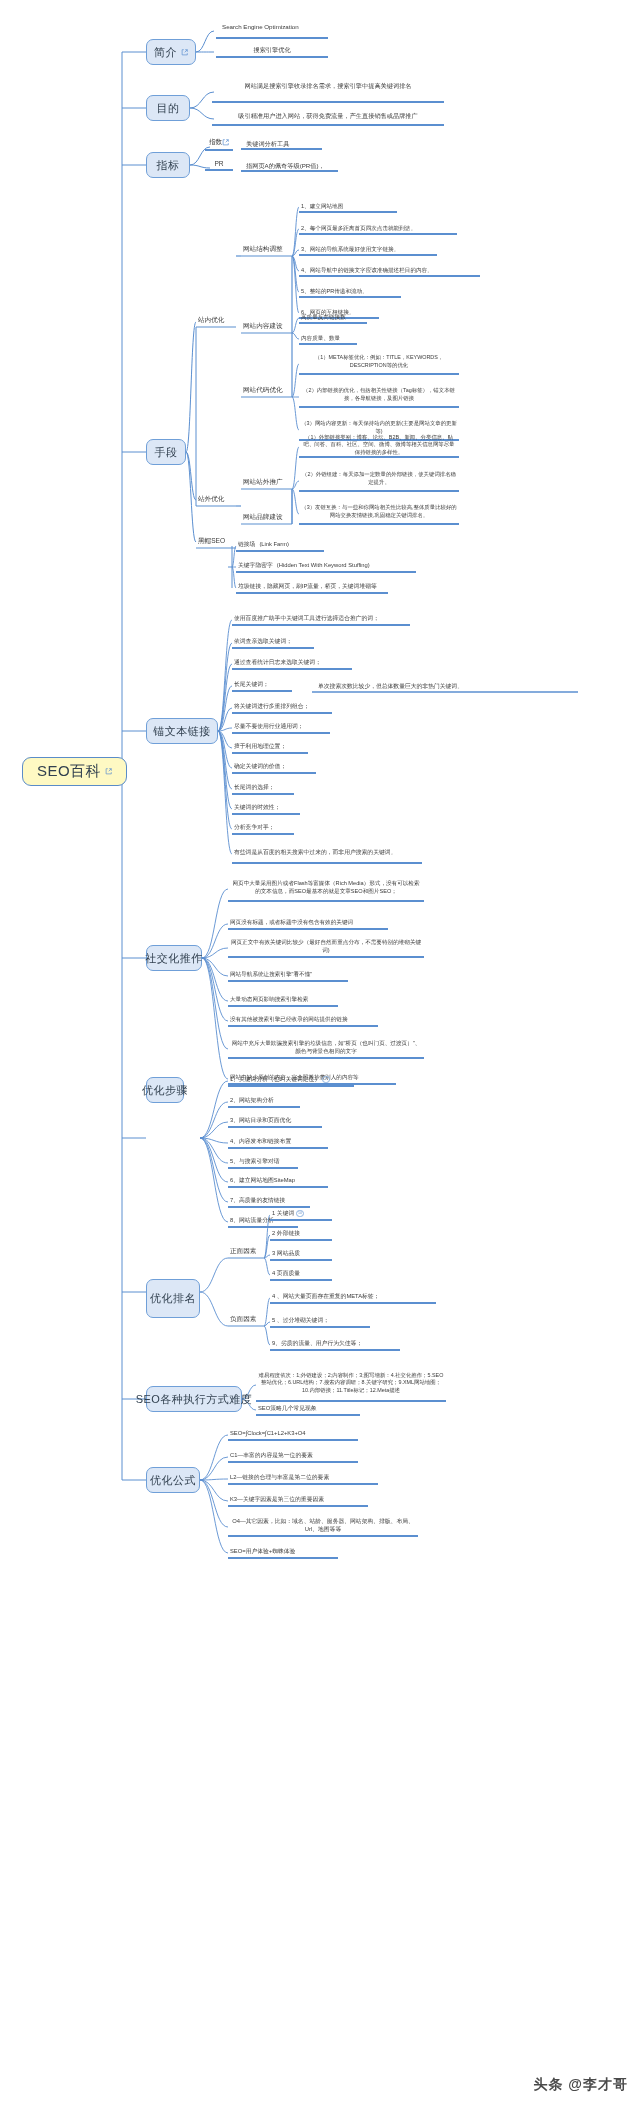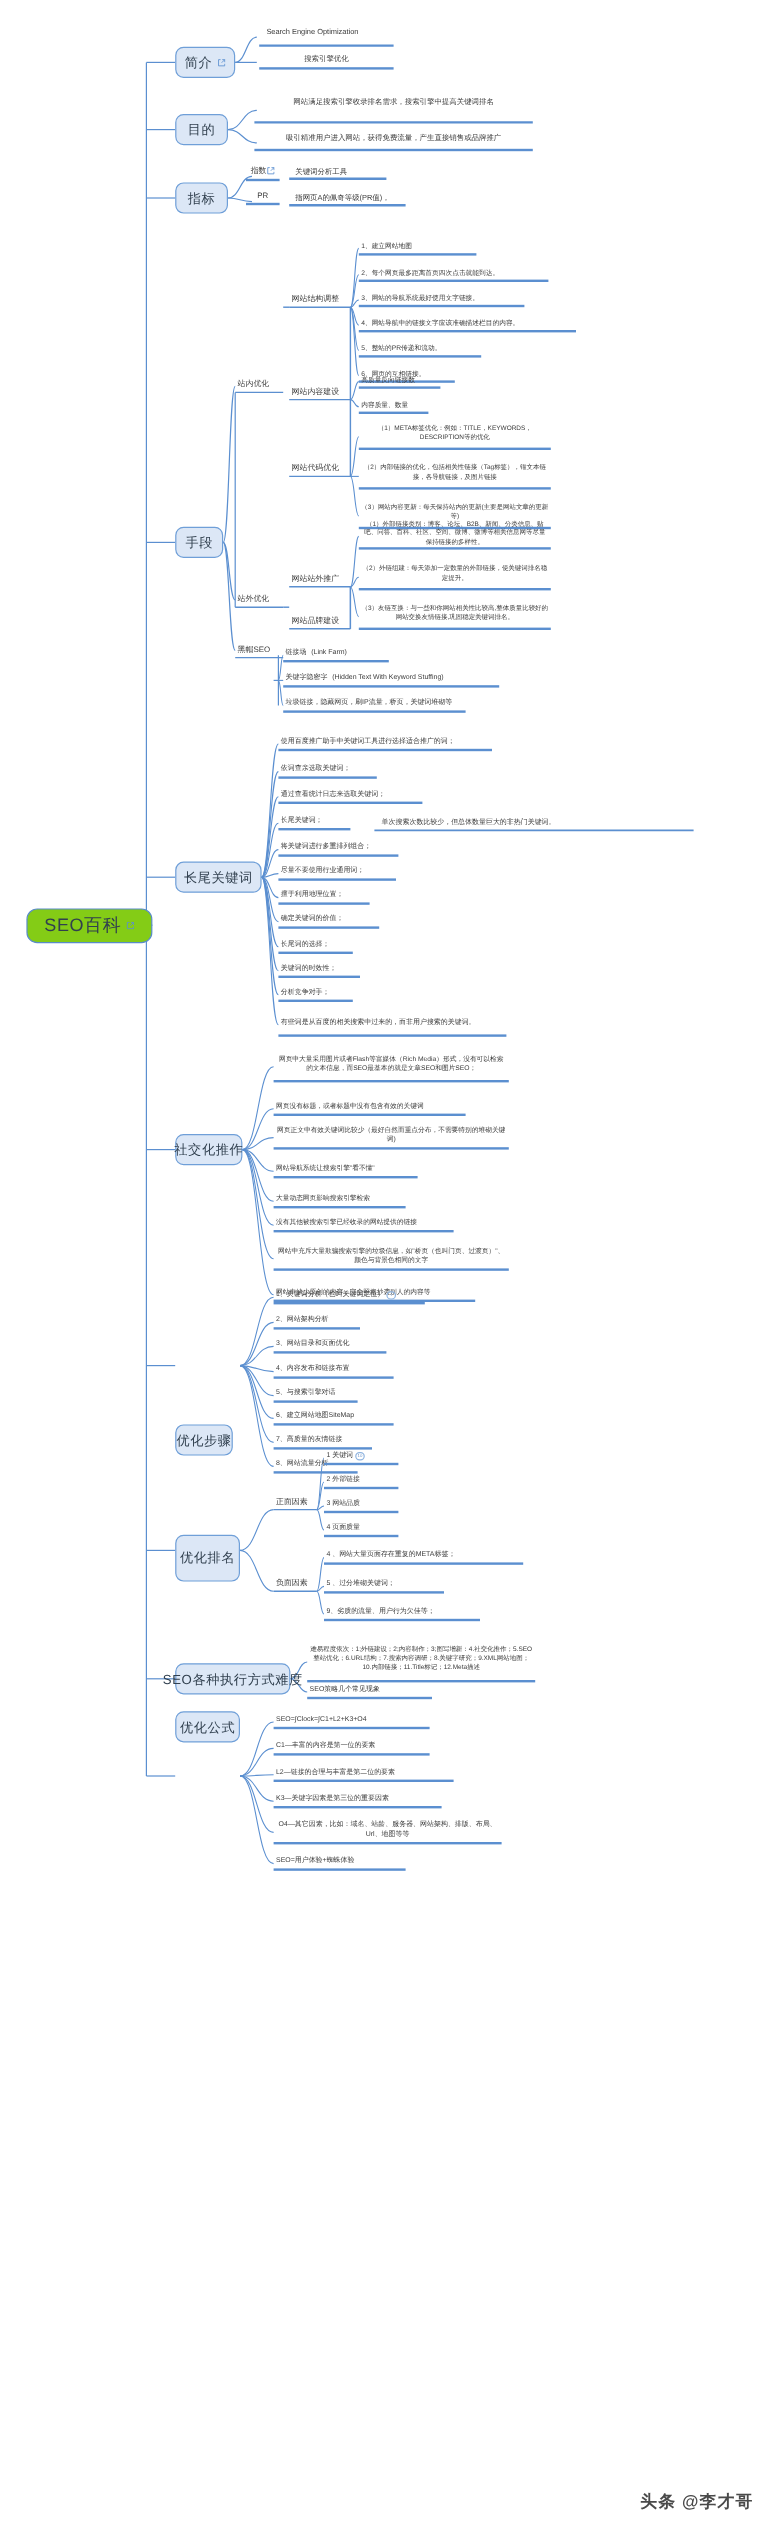--- a/index.html
+++ b/index.html
@@ -12,21 +12,21 @@
   svg.links{position:absolute;left:0;top:0;width:640px;height:2106px;pointer-events:none;}
 
   
   .box{
     position:absolute;box-sizing:border-box;
     border:1.4px solid #6f9fd8;background:#dce7f6;border-radius:7px;
     display:flex;align-items:center;justify-content:center;gap:4px;
     color:#31404f;letter-spacing:.5px;white-space:nowrap;
   }
   .root{
-    border:1.6px solid #5a8cc8;background:#84cc16;border-radius:9px;
+    border:1.6px solid #5a8cc8;background:#fef9c3;border-radius:9px;
     font-size:15px;padding:0 10px;
   }
   .lvl1{font-size:11px;padding:0 8px;}
 
   
   .leaf{
     position:absolute;box-sizing:border-box;
     border-bottom:2px solid #5b8fd0;
     font-size:6.2px;line-height:1.45;
     color:#3b3b3b;text-align:center;
@@ -232,21 +232,21 @@
       <div class="midlabel" style="left: 243px; top: 478px;">网站站外推广</div>
       <div class="leaf" style="left: 299px; top: 436px; width: 160px; height: 22px; font-size: 5.4px; white-space: normal;">（1）外部链接类别：博客、论坛、B2B、新闻、分类信息、贴吧、问答、百科、社区、空间、微博、微博等相关信息网等尽量保持链接的多样性。</div>
       <div class="leaf" style="left: 299px; top: 470px; width: 160px; height: 22px; font-size: 5.4px; white-space: normal;">（2）外链组建：每天添加一定数量的外部链接，使关键词排名稳定提升。</div>
       <div class="leaf" style="left: 299px; top: 503px; width: 160px; height: 22px; font-size: 5.4px; white-space: normal;">（3）友链互换：与一些和你网站相关性比较高,整体质量比较好的网站交换友情链接,巩固稳定关键词排名。</div>
       <div class="midlabel" style="left: 243px; top: 513px;">网站品牌建设</div>
       <div class="midlabel" style="left: 198px; top: 537px;">黑帽SEO</div>
       <div class="leaf left" style="left: 236px; top: 540px; width: 88px; height: 12px; font-size: 5.8px;"><span>链接场</span><span style="margin-left: 4px;">(Link Farm)</span></div>
       <div class="leaf left" style="left: 236px; top: 561px; width: 180px; height: 12px; font-size: 5.8px;"><span>关键字隐密字</span><span style="margin-left: 4px;">(Hidden Text With Keyword Stuffing)</span></div>
       <div class="leaf left" style="left: 236px; top: 582px; width: 152px; height: 12px; font-size: 5.8px;"><span>垃圾链接，隐藏网页，刷IP流量，桥页，关键词堆砌等</span></div>
       <div class="box lvl1" style="left: 146px; top: 718px; width: 72px; height: 26px;">
-        <span>长尾关键词</span>
+        <span>锚文本链接</span>
       </div>
       <div class="leaf left" style="left: 232px; top: 614px; width: 178px; height: 12px; font-size: 5.8px;">使用百度推广助手中关键词工具进行选择适合推广的词；</div>
       <div class="leaf left" style="left: 232px; top: 637px; width: 82px; height: 12px; font-size: 5.8px;">依词查亲选取关键词；</div>
       <div class="leaf left" style="left: 232px; top: 658px; width: 120px; height: 12px; font-size: 5.8px;">通过查看统计日志来选取关键词；</div>
       <div class="leaf left" style="left: 232px; top: 680px; width: 60px; height: 12px; font-size: 5.8px;">长尾关键词；</div>
       <div class="plain" style="left: 318px; top: 682px; font-size: 5.8px;">单次搜索次数比较少，但总体数量巨大的非热门关键词。</div>
       <div class="leaf left" style="left: 232px; top: 702px; width: 100px; height: 12px; font-size: 5.8px;">将关键词进行多重排列组合；</div>
       <div class="leaf left" style="left: 232px; top: 722px; width: 98px; height: 12px; font-size: 5.8px;">尽量不要使用行业通用词；</div>
       <div class="leaf left" style="left: 232px; top: 742px; width: 76px; height: 12px; font-size: 5.8px;">擅于利用地理位置；</div>
       <div class="leaf left" style="left: 232px; top: 762px; width: 84px; height: 12px; font-size: 5.8px;">确定关键词的价值；</div>
@@ -258,21 +258,21 @@
         <span>社交化推作</span>
       </div>
       <div class="leaf" style="left: 228px; top: 876px; width: 196px; height: 26px; font-size: 5.6px; white-space: normal;">网页中大量采用图片或者Flash等富媒体（Rich Media）形式，没有可以检索的文本信息，而SEO最基本的就是文章SEO和图片SEO；</div>
       <div class="leaf" style="left: 228px; top: 918px; width: 160px; height: 12px; font-size: 5.6px; white-space: normal; text-align: left; justify-content: flex-start;">网页没有标题，或者标题中没有包含有效的关键词</div>
       <div class="leaf" style="left: 228px; top: 938px; width: 196px; height: 20px; font-size: 5.6px; white-space: normal;">网页正文中有效关键词比较少（最好自然而重点分布，不需要特别的堆砌关键词)</div>
       <div class="leaf" style="left: 228px; top: 970px; width: 120px; height: 12px; font-size: 5.6px; white-space: normal; text-align: left; justify-content: flex-start;">网站导航系统让搜索引擎"看不懂"</div>
       <div class="leaf" style="left: 228px; top: 995px; width: 110px; height: 12px; font-size: 5.6px; white-space: normal; text-align: left; justify-content: flex-start;">大量动态网页影响搜索引擎检索</div>
       <div class="leaf" style="left: 228px; top: 1015px; width: 150px; height: 12px; font-size: 5.6px; white-space: normal; text-align: left; justify-content: flex-start;">没有其他被搜索引擎已经收录的网站提供的链接</div>
       <div class="leaf" style="left: 228px; top: 1039px; width: 196px; height: 20px; font-size: 5.6px; white-space: normal;">网站中充斥大量欺骗搜索引擎的垃圾信息，如"桥页（也叫门页、过渡页）"、颜色与背景色相同的文字</div>
       <div class="leaf" style="left: 228px; top: 1073px; width: 168px; height: 12px; font-size: 5.6px; white-space: normal; text-align: left; justify-content: flex-start;">网站中缺少原创的内容，完全照搬抄袭别人的内容等</div>
-      <div class="box lvl1" style="left: 146px; top: 1187px; width: 48px; height: 26px;">
+      <div class="box lvl1" style="left: 146px; top: 1077px; width: 38px; height: 26px;">
         <span>优化步骤</span>
       </div>
       <div class="leaf left" style="left: 228px; top: 1075px; width: 126px; height: 12px; font-size: 5.8px;"><span>1、关键词分析（也叫关键词定位）</span><span class="badge">i</span></div>
       <div class="leaf left" style="left: 228px; top: 1096px; width: 72px; height: 12px; font-size: 5.8px;"><span>2、网站架构分析</span></div>
       <div class="leaf left" style="left: 228px; top: 1116px; width: 94px; height: 12px; font-size: 5.8px;"><span>3、网站目录和页面优化</span></div>
       <div class="leaf left" style="left: 228px; top: 1137px; width: 100px; height: 12px; font-size: 5.8px;"><span>4、内容发布和链接布置</span></div>
       <div class="leaf left" style="left: 228px; top: 1157px; width: 70px; height: 12px; font-size: 5.8px;"><span>5、与搜索引擎对话</span></div>
       <div class="leaf left" style="left: 228px; top: 1176px; width: 100px; height: 12px; font-size: 5.8px;"><span>6、建立网站地图SiteMap</span></div>
       <div class="leaf left" style="left: 228px; top: 1196px; width: 82px; height: 12px; font-size: 5.8px;"><span>7、高质量的友情链接</span></div>
       <div class="leaf left" style="left: 228px; top: 1216px; width: 70px; height: 12px; font-size: 5.8px;"><span>8、网站流量分析</span></div>
@@ -286,21 +286,21 @@
       <div class="leaf left" style="left: 270px; top: 1269px; width: 62px; height: 12px; font-size: 5.8px;"><span>4 页面质量</span></div>
       <div class="midlabel" style="left: 230px; top: 1315px;">负面因素</div>
       <div class="leaf left" style="left: 270px; top: 1292px; width: 166px; height: 12px; font-size: 5.8px;">4 、网站大量页面存在重复的META标签；</div>
       <div class="leaf left" style="left: 270px; top: 1316px; width: 100px; height: 12px; font-size: 5.8px;">5 、过分堆砌关键词；</div>
       <div class="leaf left" style="left: 270px; top: 1339px; width: 130px; height: 12px; font-size: 5.8px;">9、劣质的流量、用户行为欠佳等；</div>
       <div class="box lvl1" style="left: 146px; top: 1386px; width: 96px; height: 26px;">
         <span>SEO各种执行方式难度</span>
       </div>
       <div class="leaf" style="left: 256px; top: 1368px; width: 190px; height: 34px; font-size: 5.4px; white-space: normal;">难易程度依次：1;外链建设；2;内容制作；3;图写增新：4.社交化推作；5.SEO整站优化；6.URL结构；7.搜索内容调研；8.关键字研究；9.XML网站地图；10.内部链接；11.Title标记；12.Meta描述</div>
       <div class="leaf left" style="left: 256px; top: 1404px; width: 104px; height: 12px; font-size: 5.8px;">SEO策略几个常见现象</div>
-      <div class="box lvl1" style="left: 146px; top: 1426px; width: 54px; height: 26px;">
+      <div class="box lvl1" style="left: 146px; top: 1467px; width: 54px; height: 26px;">
         <span>优化公式</span>
       </div>
       <div class="leaf left" style="left: 228px; top: 1429px; width: 130px; height: 12px; font-size: 5.8px;">SEO=∫Clock=∫C1+L2+K3+O4</div>
       <div class="leaf left" style="left: 228px; top: 1451px; width: 130px; height: 12px; font-size: 5.8px;">C1—丰富的内容是第一位的要素</div>
       <div class="leaf left" style="left: 228px; top: 1473px; width: 150px; height: 12px; font-size: 5.8px;">L2—链接的合理与丰富是第二位的要素</div>
       <div class="leaf left" style="left: 228px; top: 1495px; width: 140px; height: 12px; font-size: 5.8px;">K3—关键字因素是第三位的重要因素</div>
       <div class="leaf left" style="left: 228px; top: 1517px; width: 190px; height: 20px; font-size: 5.8px; white-space: normal; text-align: center; justify-content: center;">O4—其它因素，比如：域名、站龄、服务器、网站架构、排版、布局、Url、地图等等</div>
       <div class="leaf left" style="left: 228px; top: 1547px; width: 110px; height: 12px; font-size: 5.8px;">SEO=用户体验+蜘蛛体验</div>
     </div>
   <div class="watermark">头条 @李才哥</div>

